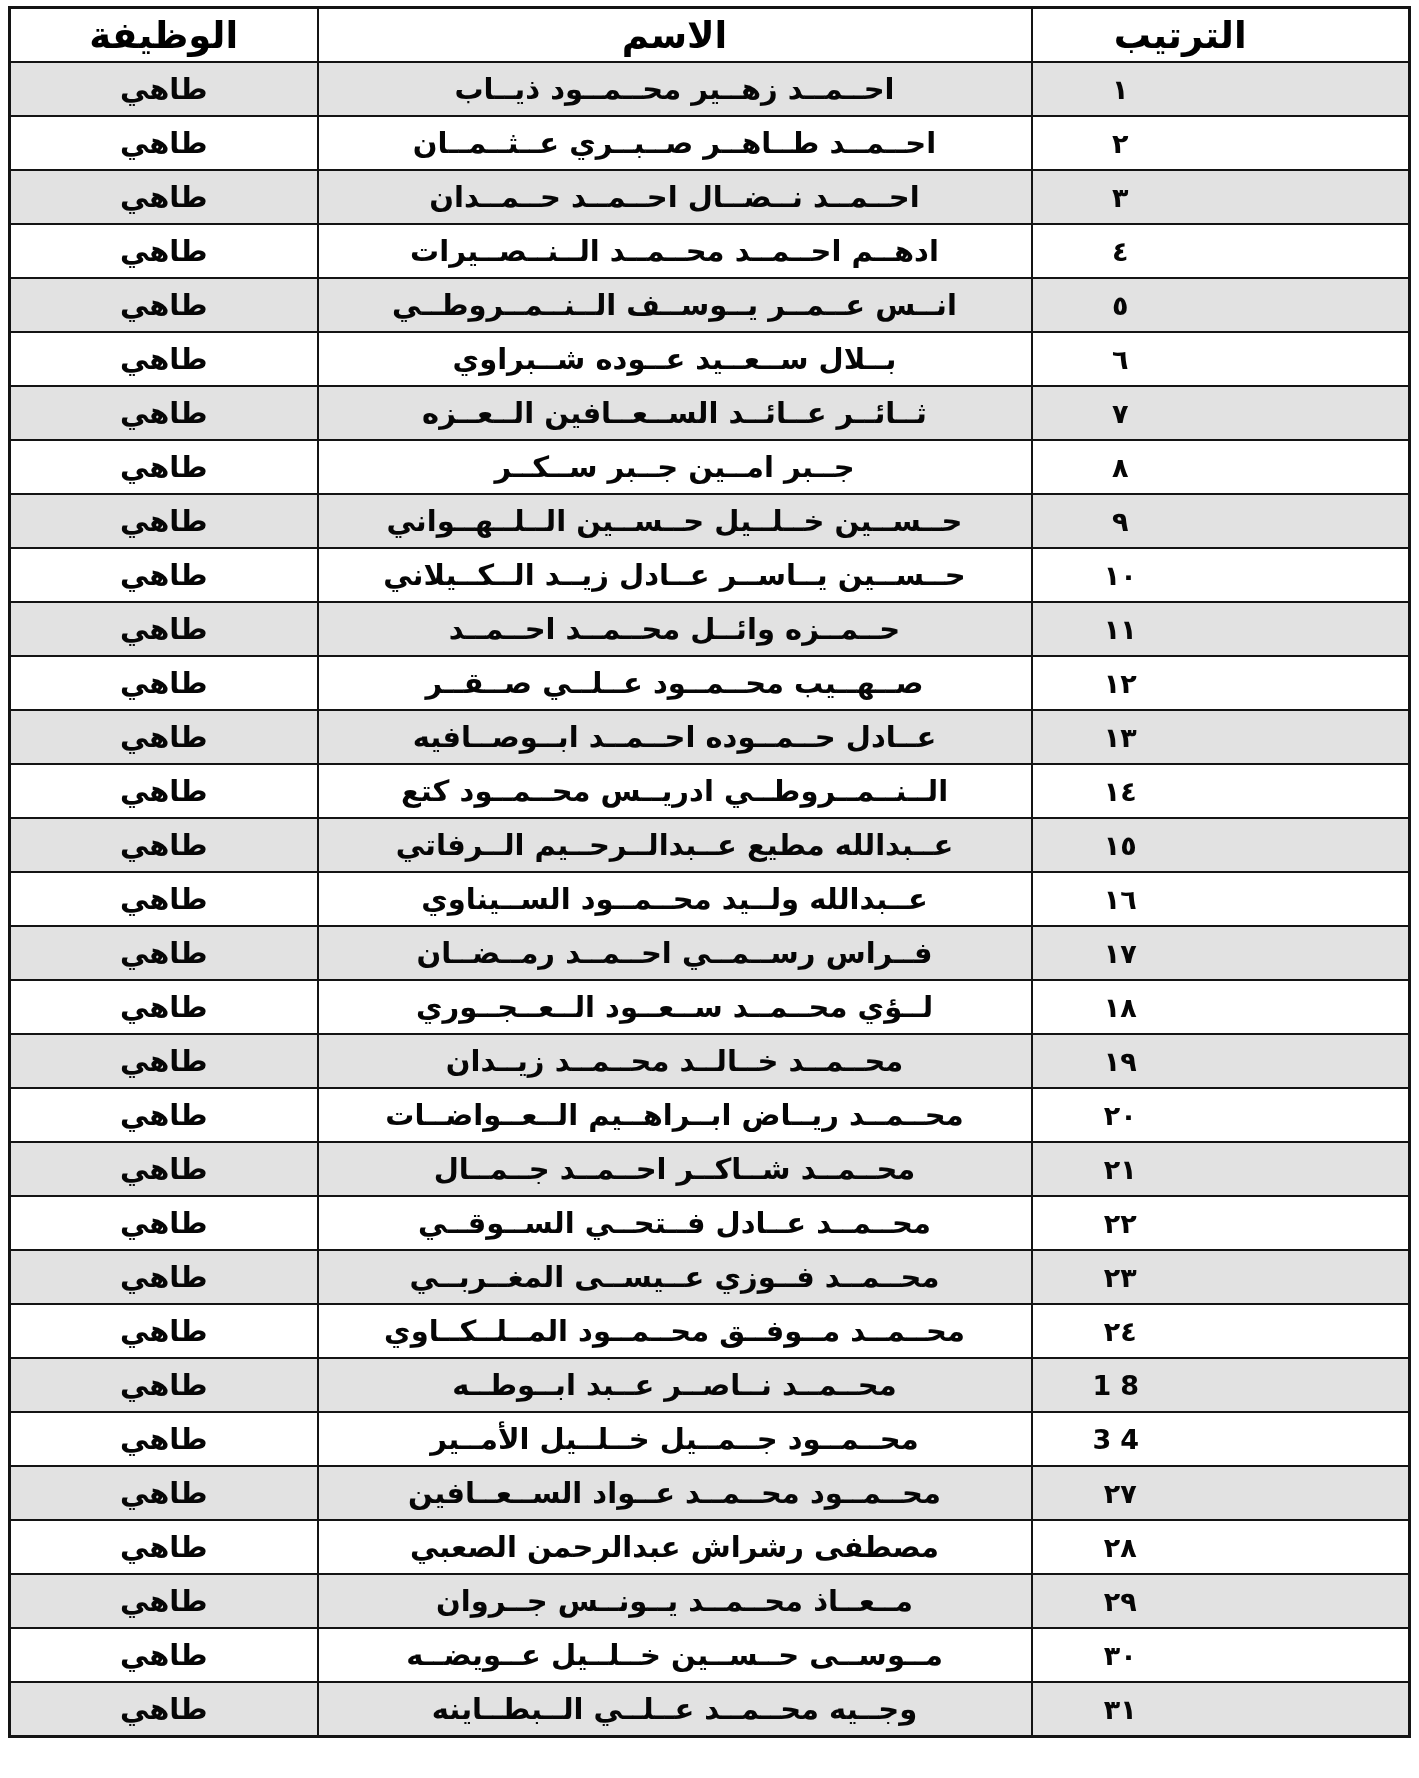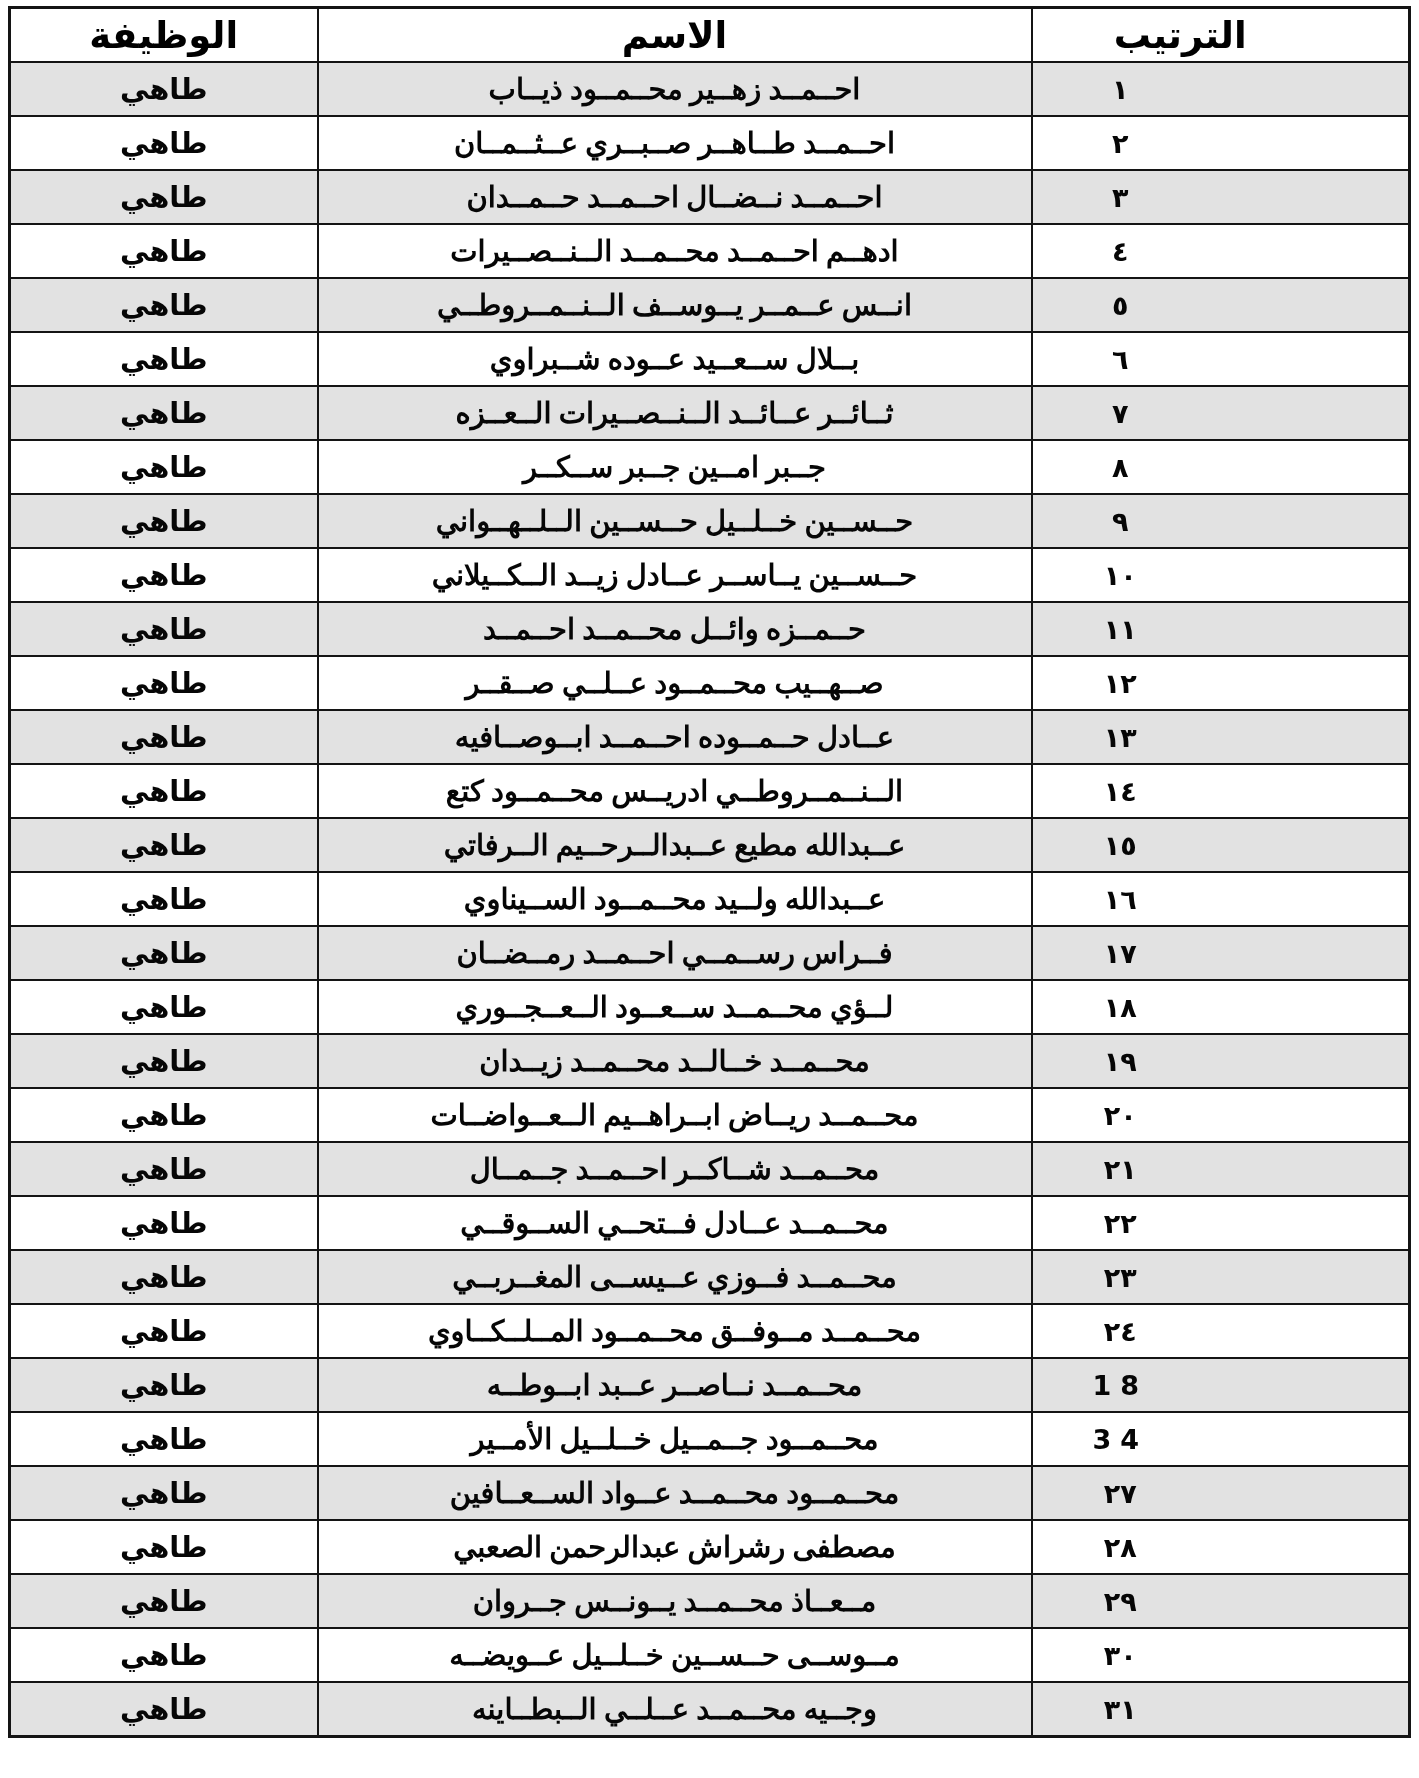--- a/index.html
+++ b/index.html
@@ -20,21 +20,21 @@
   .roster th,.roster td{border:2px solid #141414;}
   .title-row th{
     height:56px;font-size:33px;font-weight:bold;text-align:right;
     padding:0 14px 0 8px;color:#000;white-space:nowrap;overflow:hidden;
   }
   .header-row th{height:50px;font-size:37px;font-weight:bold;text-align:center;color:#000;}
   .roster td{
     height:50px;font-size:29px;font-weight:bold;text-align:center;
     color:#060606;vertical-align:middle;
   }
-  td.col-name{white-space:nowrap;overflow:hidden;padding:0 6px;font-family:Liberation Serif, serif;}
+  td.col-name{white-space:nowrap;overflow:hidden;padding:0 6px;}
   .header-row th.col-rank{padding-left:0;padding-right:80px;}
   td.col-rank{padding-left:0;padding-right:200px;letter-spacing:9px;font-size:27px;}
   tr.shaded td{background:rgba(0,0,0,0.115);}
 </style>
 </head>
 <body>
 
 <div class="page">
 
   <div class="watermark-layer" id="wm"></div>
@@ -78,21 +78,21 @@
           <td class="col-name">انــس عــمــر يــوســف الــنــمــروطــي</td>
           <td class="col-job">طاهي</td>
         </tr>
         <tr class="plain">
           <td class="col-rank">٦</td>
           <td class="col-name">بــلال ســعــيد عــوده شــبراوي</td>
           <td class="col-job">طاهي</td>
         </tr>
         <tr class="shaded">
           <td class="col-rank">٧</td>
-          <td class="col-name">ثــائــر عــائــد الــنــصــيرات الــعــزه</td>
+          <td class="col-name">ثــائــر عــائــد الســعــافين الــعــزه</td>
           <td class="col-job">طاهي</td>
         </tr>
         <tr class="plain">
           <td class="col-rank">٨</td>
           <td class="col-name">جــبر امــين جــبر ســكــر</td>
           <td class="col-job">طاهي</td>
         </tr>
         <tr class="shaded">
           <td class="col-rank">٩</td>
           <td class="col-name">حــســين خــلــيل حــســين الــلــهــواني</td>

